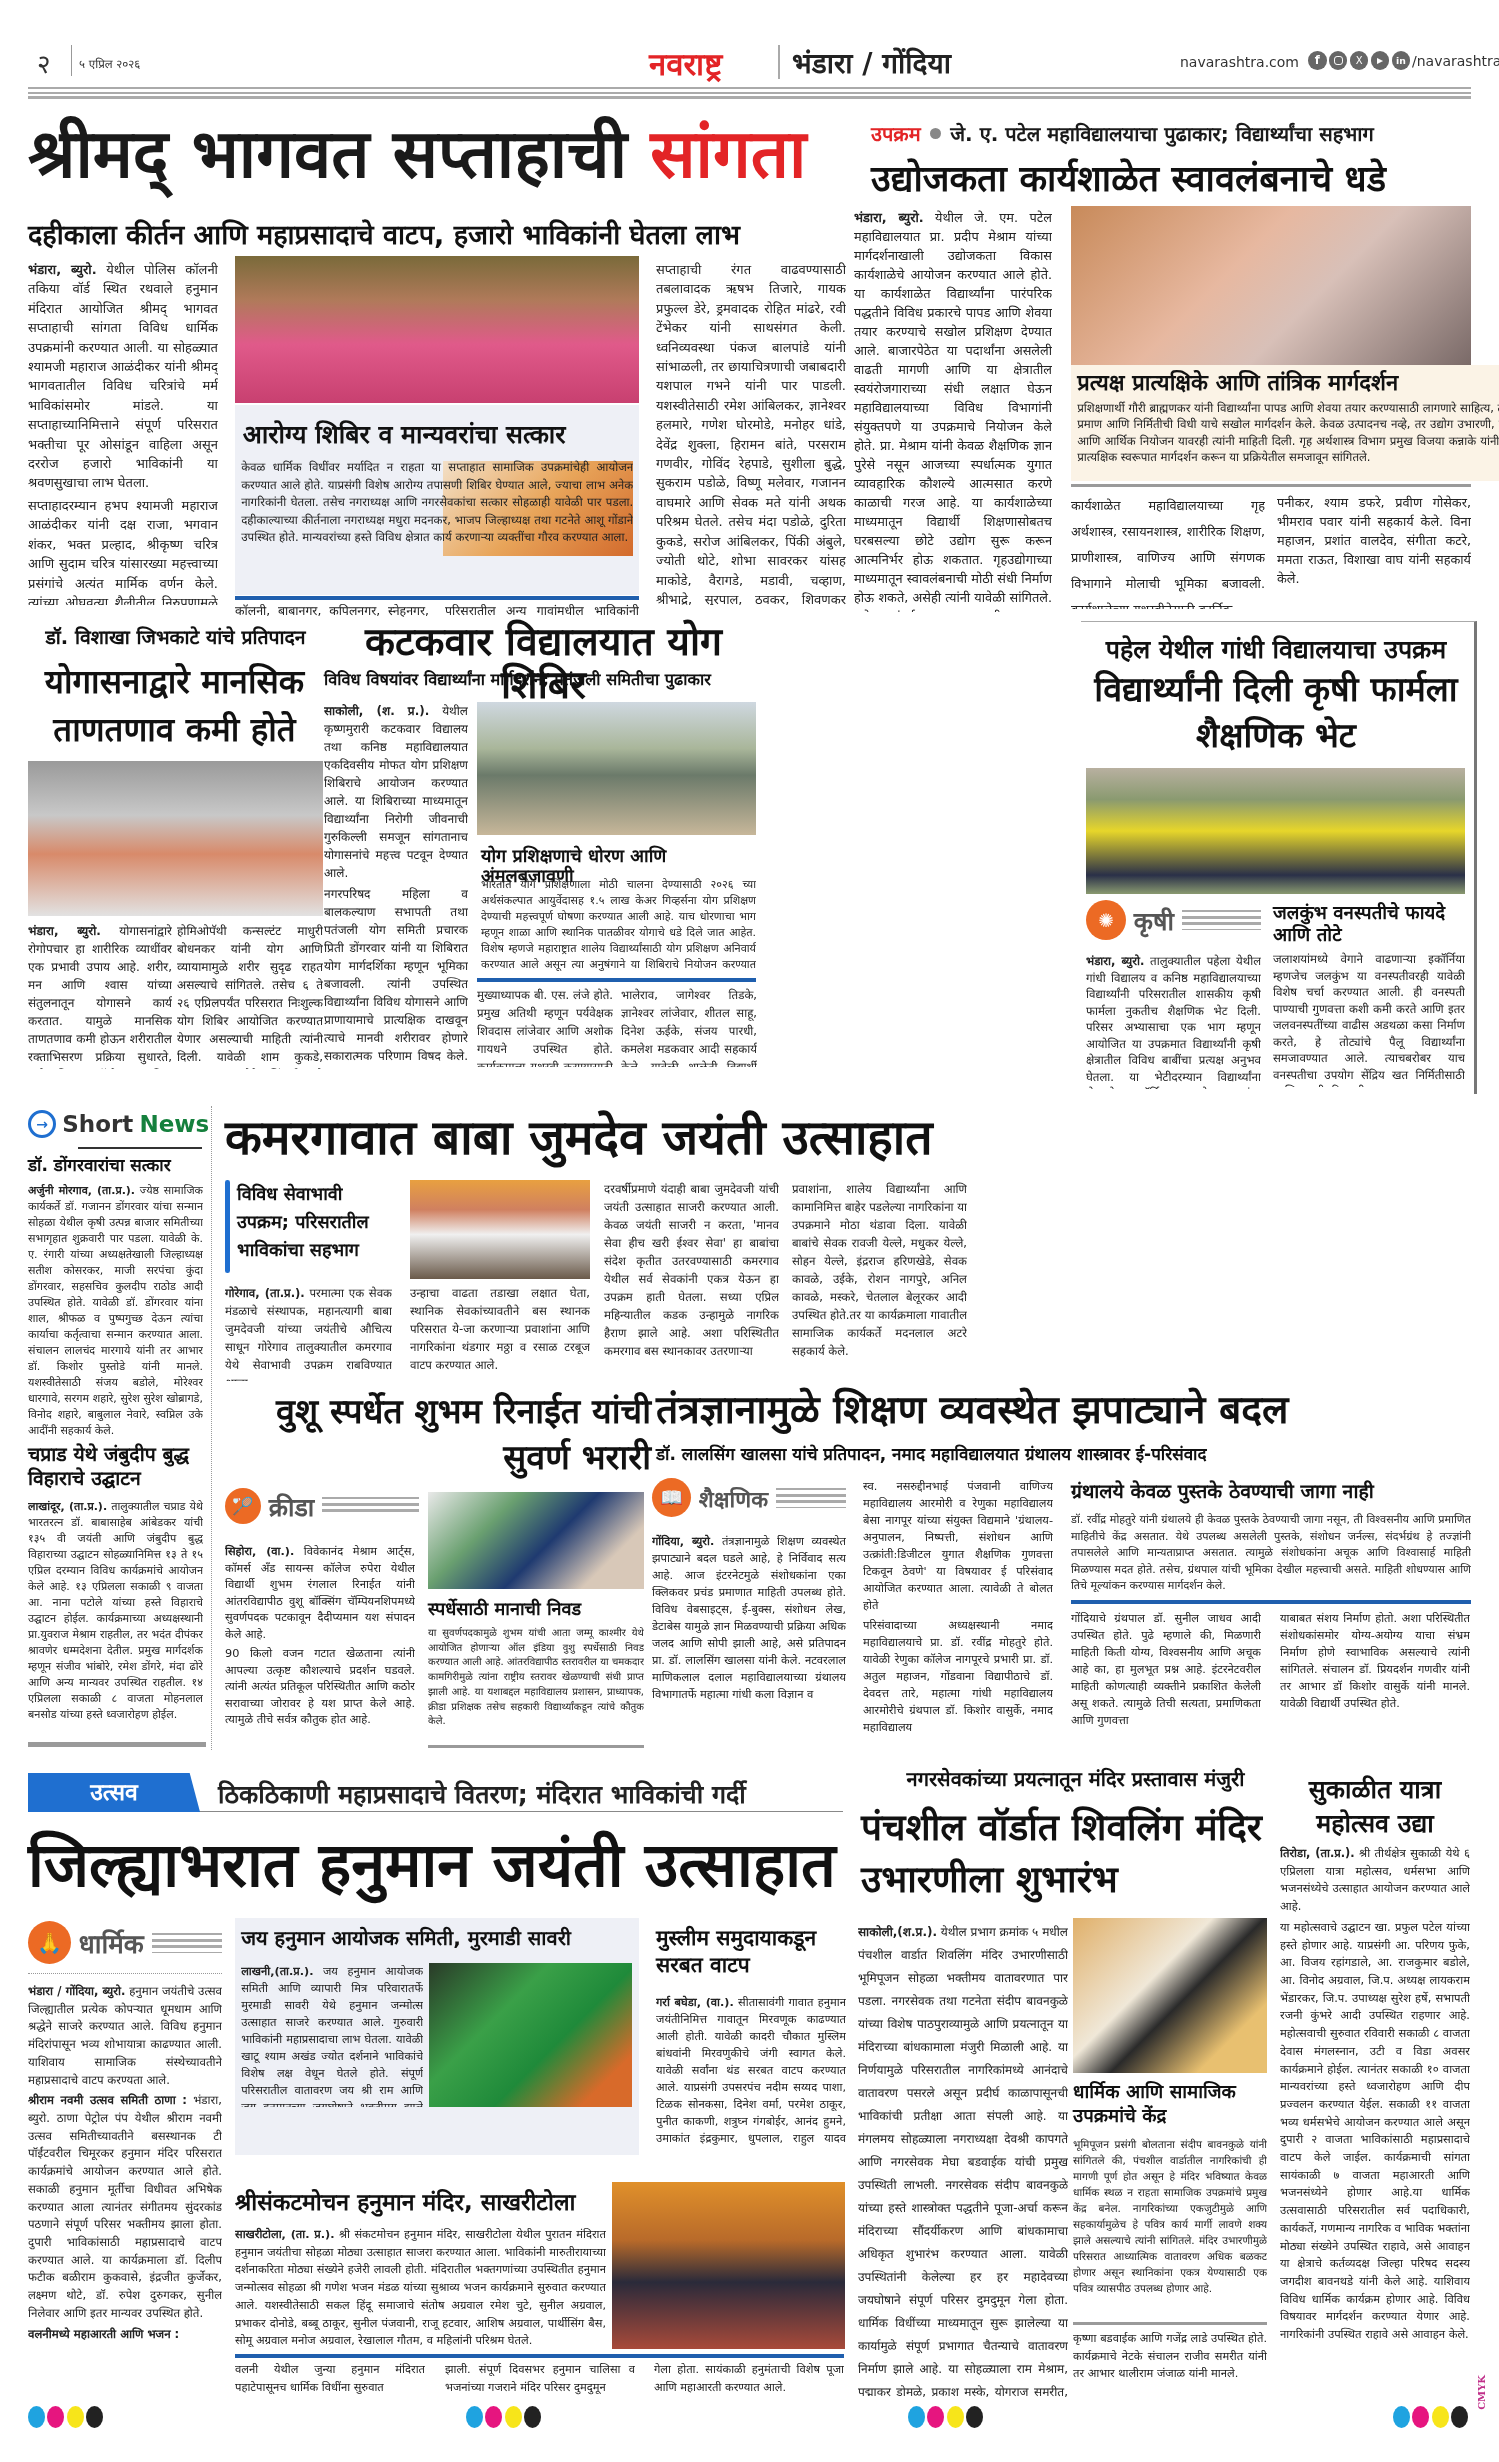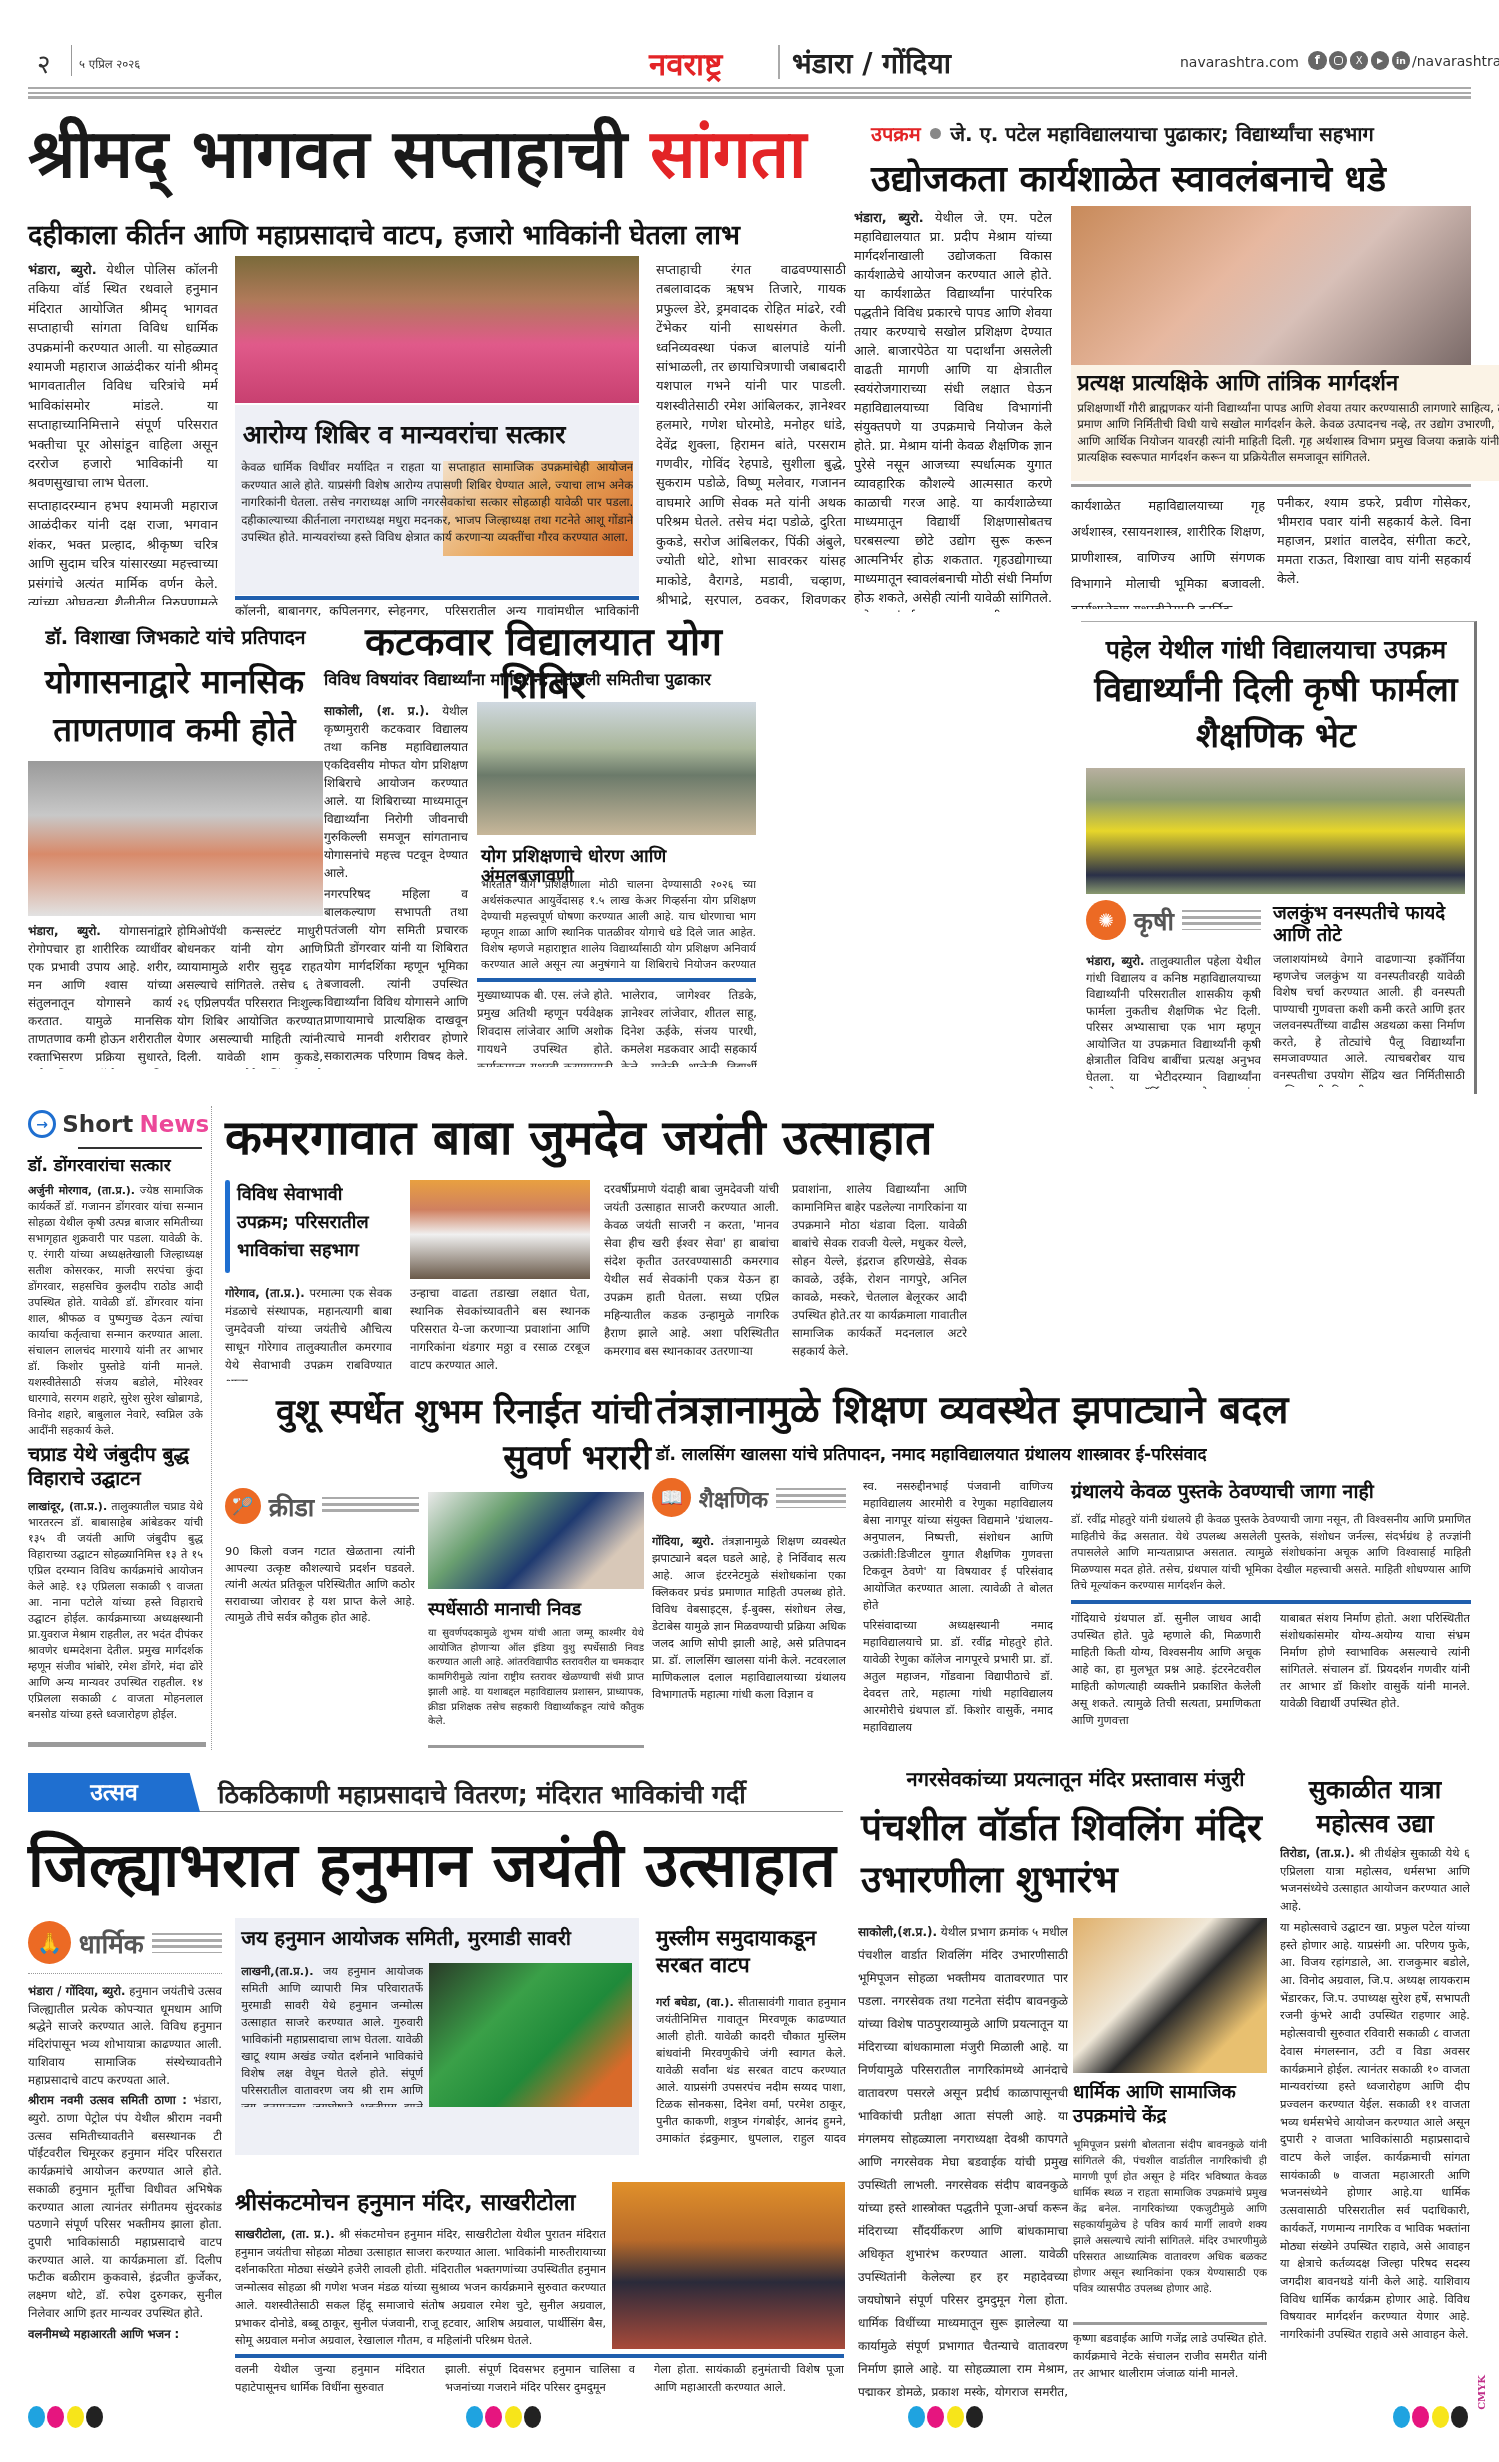--- a/index.html
+++ b/index.html
@@ -117,21 +117,21 @@
 </div>
 <div class="abs txt" style="left:1086px;top:953px;width:175px;height:136px;overflow:hidden;font-size:11.6px;line-height:16.5px">
   <span class="dl">भंडारा, ब्युरो.</span> <span>तालुक्यातील पहेला येथील गांधी विद्यालय व कनिष्ठ महाविद्यालयाच्या विद्यार्थ्यांनी परिसरातील शासकीय कृषी फार्मला नुकतीच शैक्षणिक भेट दिली. परिसर अभ्यासाचा एक भाग म्हणून आयोजित या उपक्रमात विद्यार्थ्यांनी कृषी क्षेत्रातील विविध बाबींचा प्रत्यक्ष अनुभव घेतला. या भेटीदरम्यान विद्यार्थ्यांना शेततळे, इकॉर्निया म्हणजेच जलकुंभ वनस्पती आणि आधुनिक कृषी तंत्रज्ञानाबाबत सविस्तर माहिती देण्यात आली. पुस्तकी ज्ञानाला प्रत्यक्ष अनुभवाची जोड मिळाल्याने विद्यार्थ्यांमध्ये कृषी विषयाबाबत मोठी उत्सुकता दिसून आली. या भेटीदरम्यान सहायक शिक्षक दिनेश टेकाम यांनी विद्यार्थ्यांना शेततळ्याची संकल्पना आणि त्याचे महत्त्व समजावून सांगितले. पावसाचे पाणी साठवून ठेवण्यासाठी शेततळे हे</span>
 </div>
 <div class="abs hl" style="left:1273px;top:902px;width:194px;font-size:18.6px;line-height:1.2">जलकुंभ वनस्पतीचे फायदे आणि तोटे</div>
 <div class="abs txt" style="left:1273px;top:951px;width:192px;height:136px;overflow:hidden;font-size:11.6px;line-height:16.5px">जलाशयांमध्ये वेगाने वाढणाऱ्या इकॉर्निया म्हणजेच जलकुंभ या वनस्पतीवरही यावेळी विशेष चर्चा करण्यात आली. ही वनस्पती पाण्याची गुणवत्ता कशी कमी करते आणि इतर जलवनस्पतींच्या वाढीस अडथळा कसा निर्माण करते, हे तोट्यांचे पैलू विद्यार्थ्यांना समजावण्यात आले. त्याचबरोबर याच वनस्पतीचा उपयोग सेंद्रिय खत निर्मितीसाठी आणि काही ठिकाणी पशुखाद्य म्हणून कसा करता येतो, याबद्दलही माहिती देण्यात आली. निसर्गातील घटकांचे संतुलन राखताना घ्यावयाची काळजी यातून विद्यार्थ्यांनी अभ्यासली.</div>
 
 <div class="abs" style="left:28px;top:1110px;display:flex;align-items:center;gap:6.2px">
   <span style="width:28px;height:28px;border-radius:50%;border:3.9px solid #1f6fd0;display:flex;align-items:center;justify-content:center;color:#1f6fd0;font-size:14px;font-weight:bold">→</span>
   <span style="font-size:23px;font-weight:bold;color:#333">Short</span>
-  <span style="font-size:23px;font-weight:bold;color:#ec4899">News</span>
+  <span style="font-size:23px;font-weight:bold;color:#15803d">News</span>
 </div>
 <div class="abs" style="left:78px;top:1147px;width:124px;height:1.6px;background:#333"></div>
 <div class="abs hl" style="left:28px;top:1156px;width:178px;font-size:17px">डॉ. डोंगरवारांचा सत्कार</div>
 <div class="abs txt" style="left:28px;top:1183px;width:175px;height:256px;overflow:hidden;font-size:11px;line-height:16px">
   <span class="dl">अर्जुनी मोरगाव, (ता.प्र.).</span> <span>ज्येष्ठ सामाजिक कार्यकर्ते डॉ. गजानन डोंगरवार यांचा सन्मान सोहळा येथील कृषी उत्पन्न बाजार समितीच्या सभागृहात शुक्रवारी पार पडला. यावेळी के. ए. रंगारी यांच्या अध्यक्षतेखाली जिल्हाध्यक्ष सतीश कोसरकर, माजी सरपंचा कुंदा डोंगरवार, सहसचिव कुलदीप राठोड आदी उपस्थित होते. यावेळी डॉ. डोंगरवार यांना शाल, श्रीफळ व पुष्पगुच्छ देऊन त्यांचा कार्याचा कर्तृत्वाचा सन्मान करण्यात आला. संचालन लालचंद मारगाये यांनी तर आभार डॉ. किशोर पुस्तोडे यांनी मानले. यशस्वीतेसाठी संजय बडोले, मोरेश्वर धारगावे, सरगम शहारे, सुरेश सुरेश खोब्रागडे, विनोद शहारे, बाबुलाल नेवारे, स्वप्निल उके आदींनी सहकार्य केले.</span>
 </div>
 <div class="abs hl" style="left:28px;top:1443px;width:178px;font-size:19.4px;line-height:1.25">चप्राड येथे जंबुदीप बुद्ध विहाराचे उद्घाटन</div>
 <div class="abs txt" style="left:28px;top:1499px;width:175px;height:244px;overflow:hidden;font-size:11px;line-height:16px">
   <span class="dl">लाखांदूर, (ता.प्र.).</span> <span>तालुक्यातील चप्राड येथे भारतरत्न डॉ. बाबासाहेब आंबेडकर यांची १३५ वी जयंती आणि जंबुदीप बुद्ध विहाराच्या उद्घाटन सोहळ्यानिमित्त १३ ते १५ एप्रिल दरम्यान विविध कार्यक्रमांचे आयोजन केले आहे. १३ एप्रिलला सकाळी ९ वाजता आ. नाना पटोले यांच्या हस्ते विहाराचे उद्घाटन होईल. कार्यक्रमाच्या अध्यक्षस्थानी प्रा.युवराज मेश्राम राहतील, तर भदंत दीपंकर श्रावणेर धम्मदेशना देतील. प्रमुख मार्गदर्शक म्हणून संजीव भांबोरे, रमेश डोंगरे, मंदा ढोरे आणि अन्य मान्यवर उपस्थित राहतील. १४ एप्रिलला सकाळी ८ वाजता मोहनलाल बनसोड यांच्या हस्ते ध्वजारोहण होईल.</span>
 </div>
@@ -149,20 +149,21 @@
 <div class="abs txt" style="left:604px;top:1180px;width:175px;height:206px;overflow:hidden;font-size:11.6px;line-height:18px">दरवर्षीप्रमाणे यंदाही बाबा जुमदेवजी यांची जयंती उत्साहात साजरी करण्यात आली. केवळ जयंती साजरी न करता, 'मानव सेवा हीच खरी ईश्वर सेवा' हा बाबांचा संदेश कृतीत उतरवण्यासाठी कमरगाव येथील सर्व सेवकांनी एकत्र येऊन हा उपक्रम हाती घेतला. सध्या एप्रिल महिन्यातील कडक उन्हामुळे नागरिक हैराण झाले आहे. अशा परिस्थितीत कमरगाव बस स्थानकावर उतरणाऱ्या</div>
 <div class="abs txt" style="left:792px;top:1180px;width:175px;height:206px;overflow:hidden;font-size:11.6px;line-height:18px">प्रवाशांना, शालेय विद्यार्थ्यांना आणि कामानिमित्त बाहेर पडलेल्या नागरिकांना या उपक्रमाने मोठा थंडावा दिला. यावेळी बाबांचे सेवक रावजी येल्ले, मधुकर येल्ले, सोहन येल्ले, इंद्रराज हरिणखेडे, सेवक कावळे, उईके, रोशन नागपुरे, अनिल कावळे, मस्करे, चेतलाल बेलूरकर आदी उपस्थित होते.तर या कार्यक्रमाला गावातील सामाजिक कार्यकर्ते मदनलाल अटरे सहकार्य केले.</div>
 
 <div class="abs hl" style="left:232px;top:1389px;width:419px;text-align:right;font-size:34px;line-height:1.35">वुशू स्पर्धेत शुभम रिनाईत यांची सुवर्ण भरारी</div>
 <div class="abs cat" style="left:225px;top:1488px;width:194px">
   <span class="circ" style="width:36px;height:36px;font-size:17px">🏸</span>
   <span class="lab" style="font-size:25px">क्रीडा</span>
   <span class="lines" style="height:18.6px"></span>
 </div>
 <div class="abs txt" style="left:225px;top:1544px;width:190px;height:202px;overflow:hidden;font-size:11.3px;line-height:16.5px">
+  <p><span class="dl">सिहोरा, (वा.).</span> <span>विवेकानंद मेश्राम आर्ट्स, कॉमर्स अँड सायन्स कॉलेज रुपेरा येथील विद्यार्थी शुभम रंगलाल रिनाईत यांनी आंतरविद्यापीठ वुशू बॉक्सिंग चॅम्पियनशिपमध्ये सुवर्णपदक पटकावून दैदीप्यमान यश संपादन केले आहे.</span></p>
   <p>90 किलो वजन गटात खेळताना त्यांनी आपल्या उत्कृष्ट कौशल्याचे प्रदर्शन घडवले. त्यांनी अत्यंत प्रतिकूल परिस्थितीत आणि कठोर सरावाच्या जोरावर हे यश प्राप्त केले आहे. त्यामुळे तीचे सर्वत्र कौतुक होत आहे.</p>
 </div>
 <div class="abs photo" style="left:428px;top:1492px;width:216px;height:97px;background:linear-gradient(135deg,#e9e9e9,#6aa070 30%,#1f3a70 55%,#d8c8b8 80%)"></div>
 <div class="abs hl" style="left:428px;top:1599px;width:216px;font-size:18px">स्पर्धेसाठी मानाची निवड</div>
 <div class="abs txt" style="left:428px;top:1626px;width:216px;height:116px;overflow:hidden;font-size:10px;line-height:14.7px">या सुवर्णपदकामुळे शुभम यांची आता जम्मू काश्मीर येथे आयोजित होणाऱ्या ऑल इंडिया वुशु स्पर्धेसाठी निवड करण्यात आली आहे. आंतरविद्यापीठ स्तरावरील या चमकदार कामगिरीमुळे त्यांना राष्ट्रीय स्तरावर खेळण्याची संधी प्राप्त झाली आहे. या यशाबद्दल महाविद्यालय प्रशासन, प्राध्यापक, क्रीडा प्रशिक्षक तसेच सहकारी विद्यार्थ्यांकडून त्यांचे कौतुक केले.</div>
 <div class="abs grey-rule" style="left:428px;top:1745px;width:216px;height:3.1px"></div>
 
 <div class="abs hl" style="left:656px;top:1389px;width:815px;font-size:39px">तंत्रज्ञानामुळे शिक्षण व्यवस्थेत झपाट्याने बदल</div>
 <div class="abs hl" style="left:656px;top:1445px;width:815px;font-size:17px">डॉ. लालसिंग खालसा यांचे प्रतिपादन, नमाद महाविद्यालयात ग्रंथालय शास्त्रावर ई-परिसंवाद</div>
 <div class="abs cat" style="left:652px;top:1478px;width:194px">

